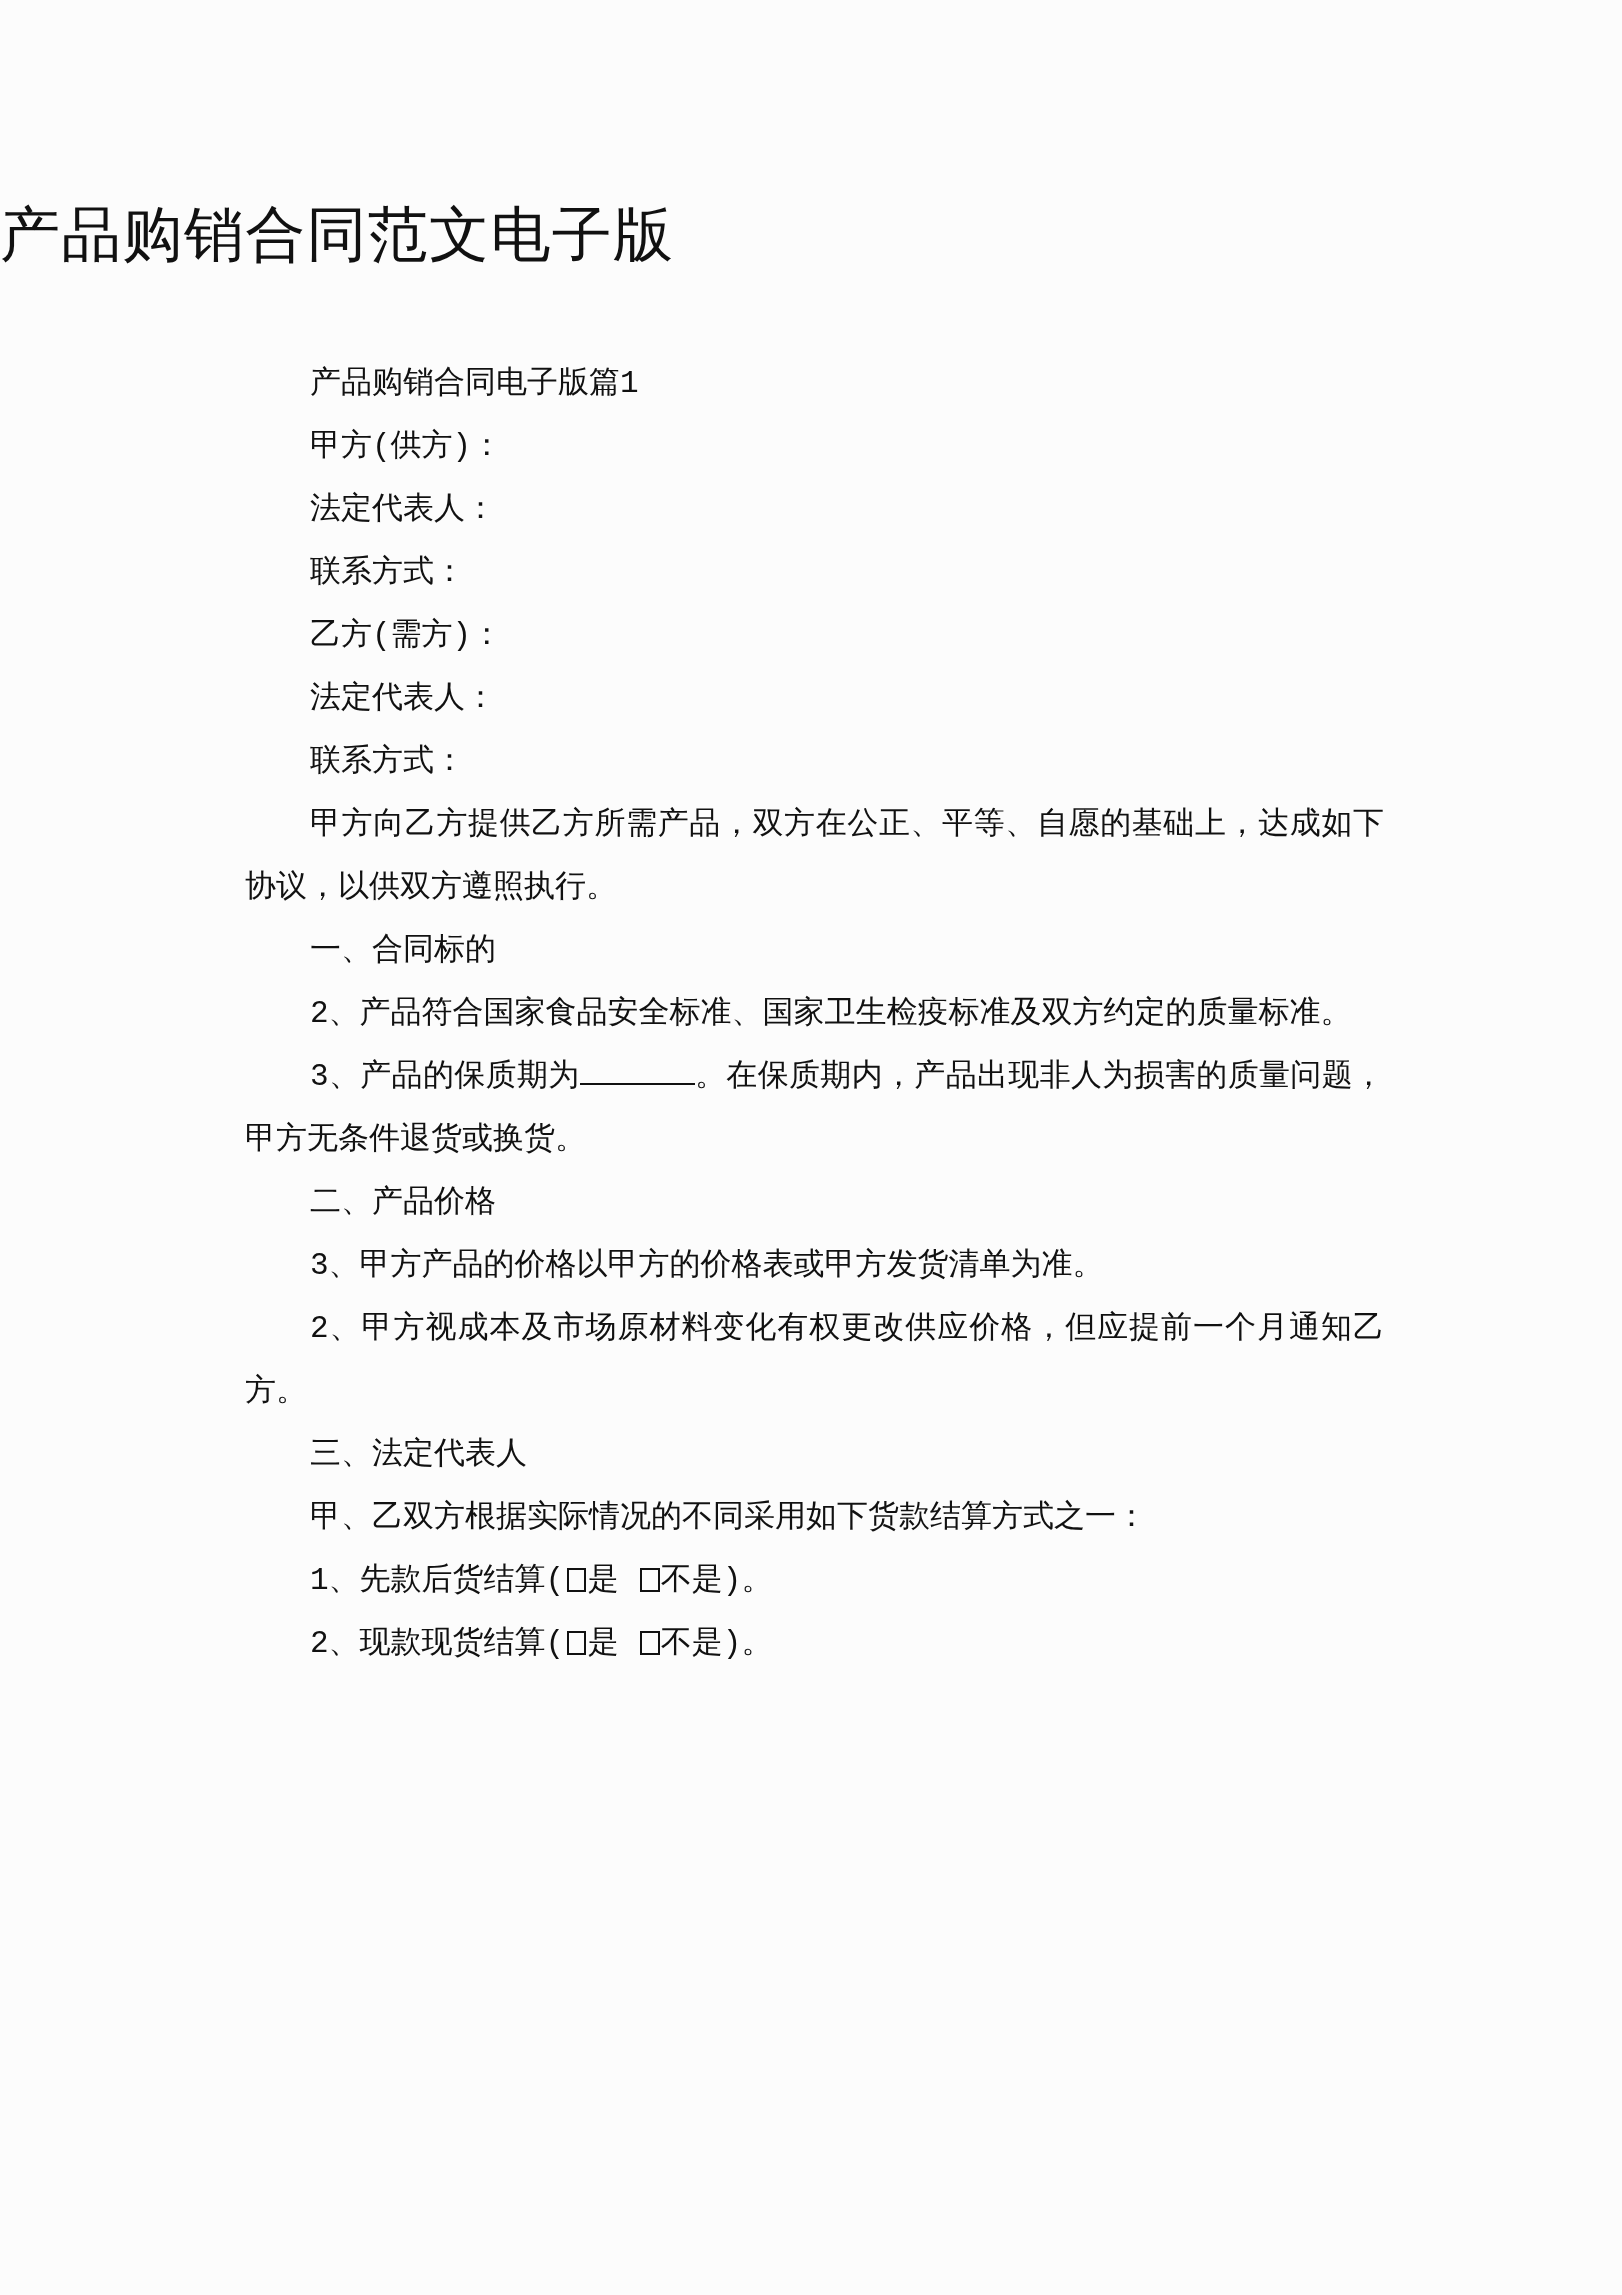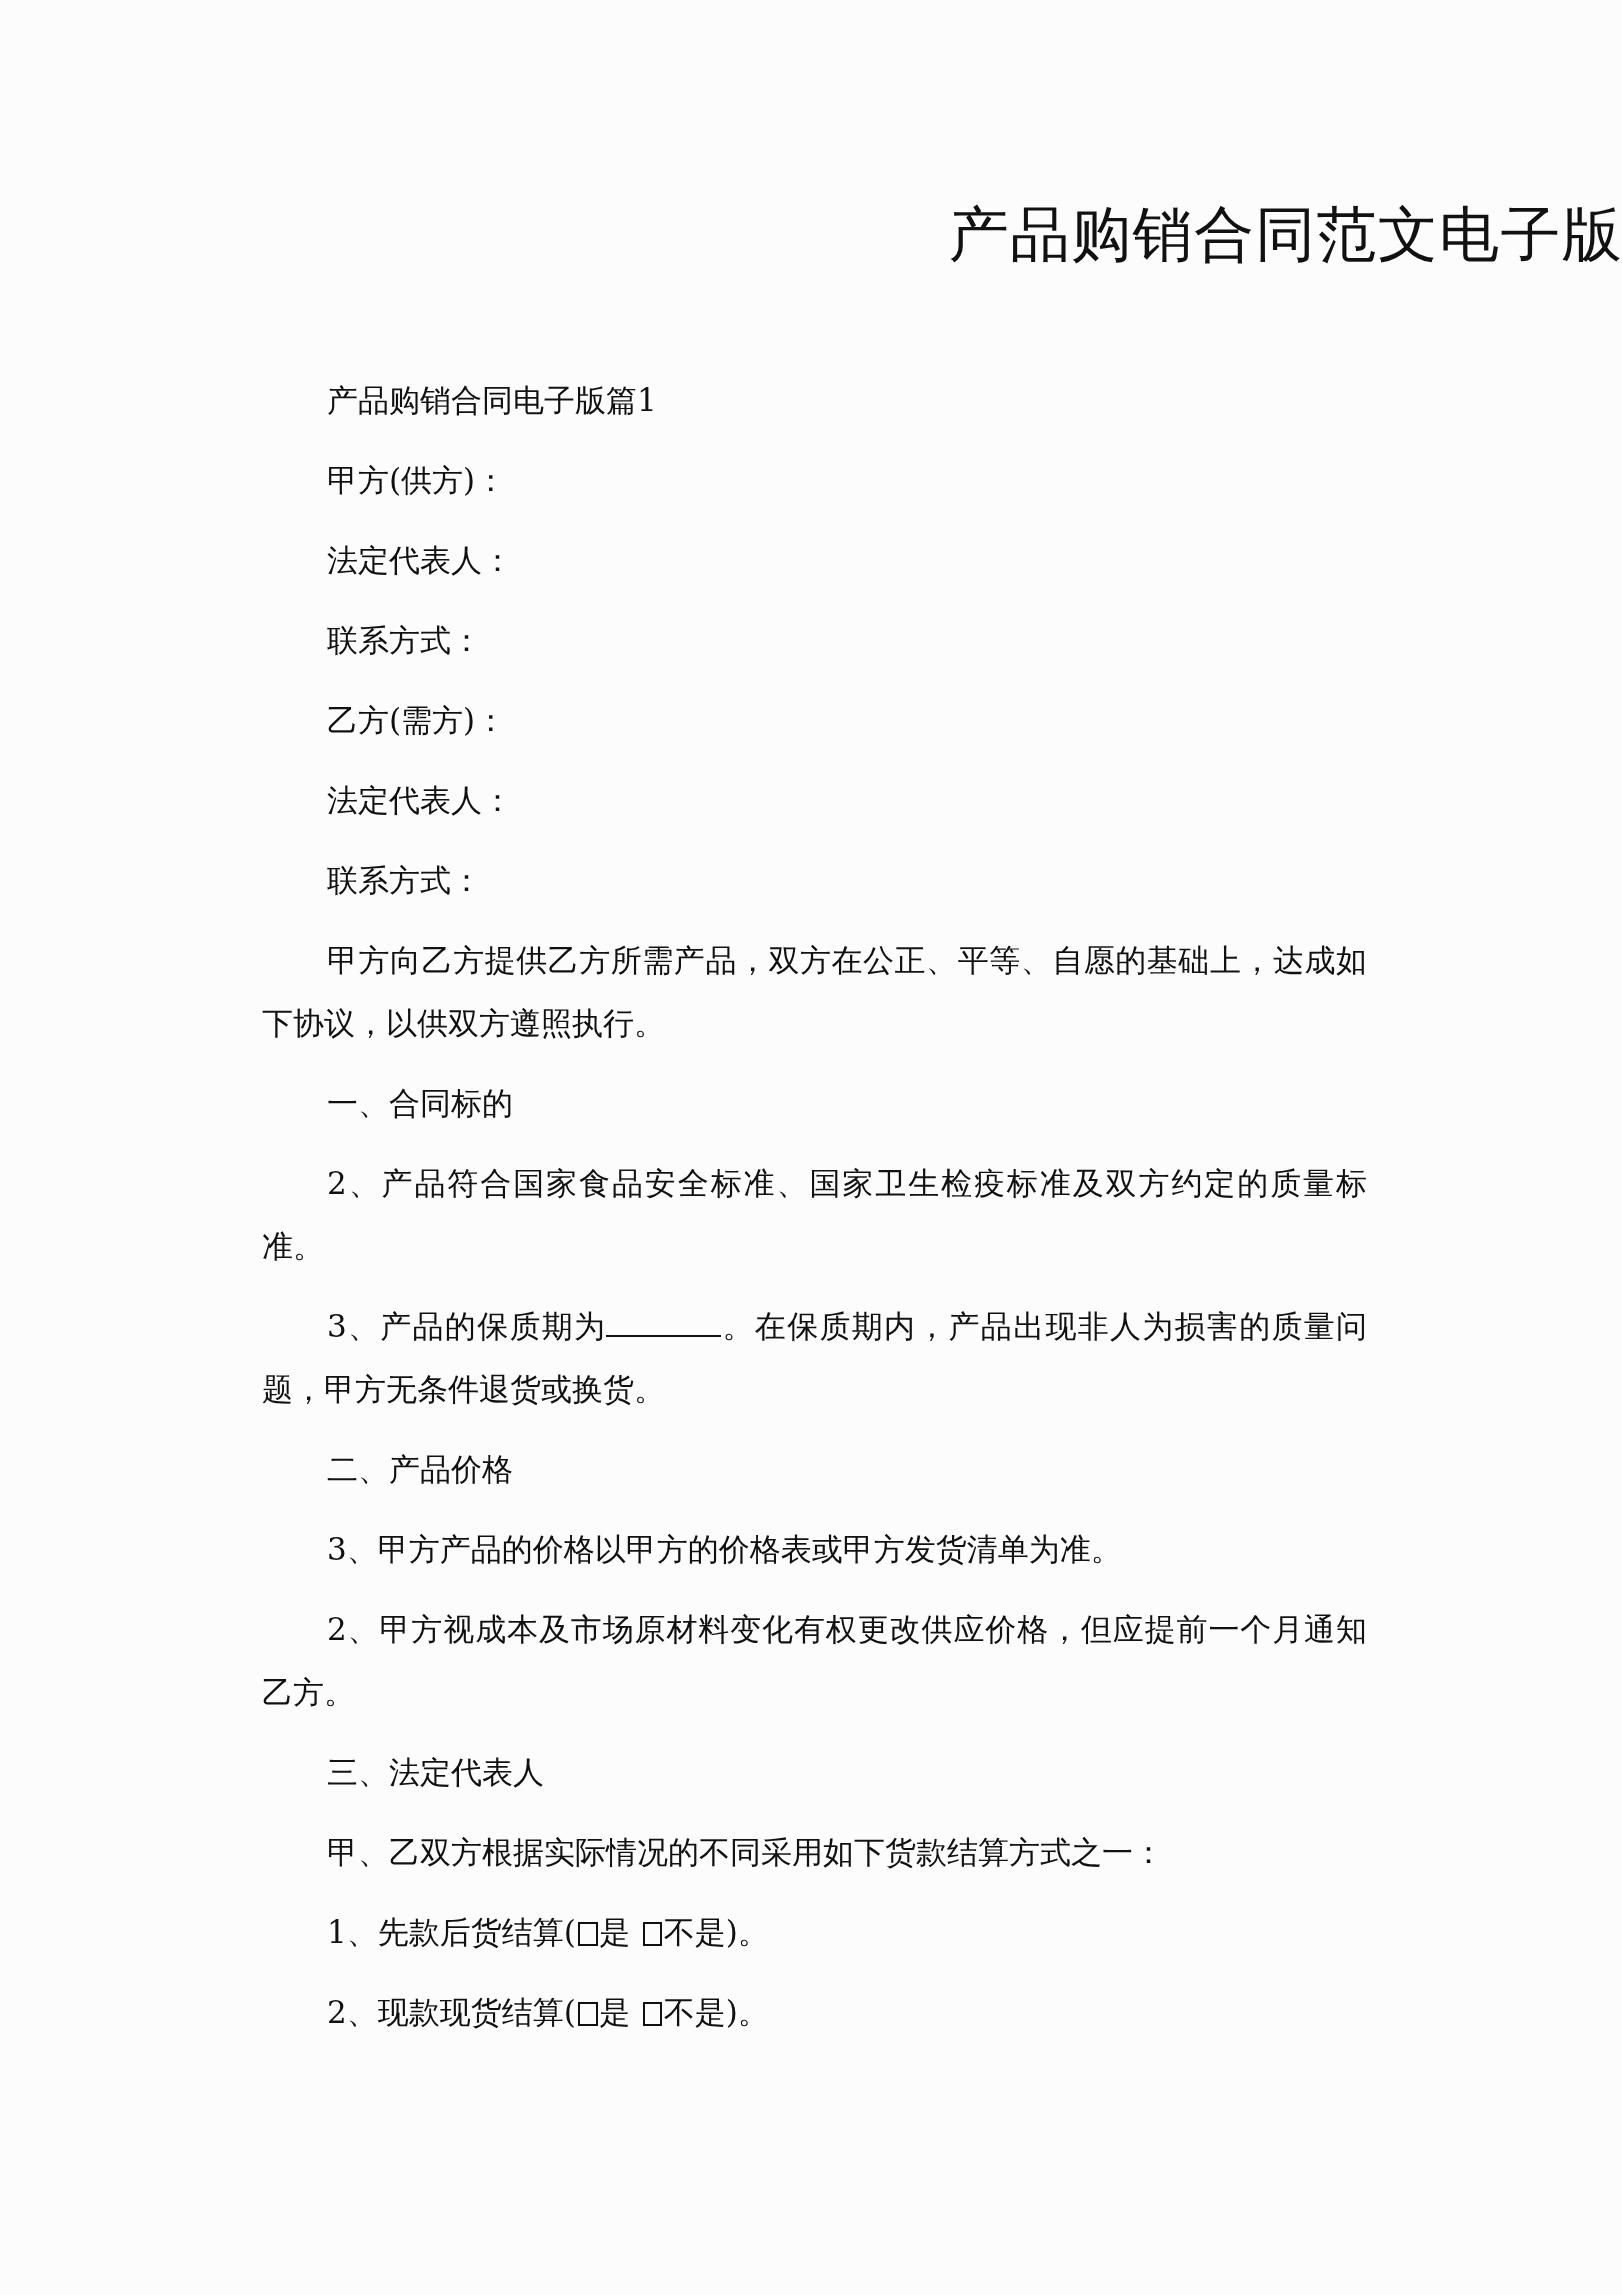--- a/index.html
+++ b/index.html
@@ -20,41 +20,42 @@
       left: 0; top: 0;
       width: 1623px;
       height: 2295px;
       background: #fcfcfc;
     }
     .title {
       position: absolute;
       left: 0;
       width: 1623px;
       top: 195px;
-      text-align: right;
+      text-align: left;
       font-size: 60px;
       line-height: 79px;
       letter-spacing: 1.3px;
       font-weight: normal;
       margin: 0;
     }
     .body {
       position: absolute;
       left: 245px;
       width: 1139px;
       top: 352px;
       font-size: 31px;
       line-height: 63px;
     }
     .para {
-      margin: 17px;
+      margin: 0;
       text-indent: 65px;
       text-align: justify;
       text-align-last: left;
       word-break: break-all;
+      font-family: Liberation Mono, monospace;
     }
     .blank {
       display: inline-block;
       border-bottom: 2px solid #111;
       height: 26px;
       vertical-align: baseline;
     }
     .blank.w-product { width: 147px; }
     .blank.w-shelf { width: 115px; }
     .blank.w-days { width: 82px; }

